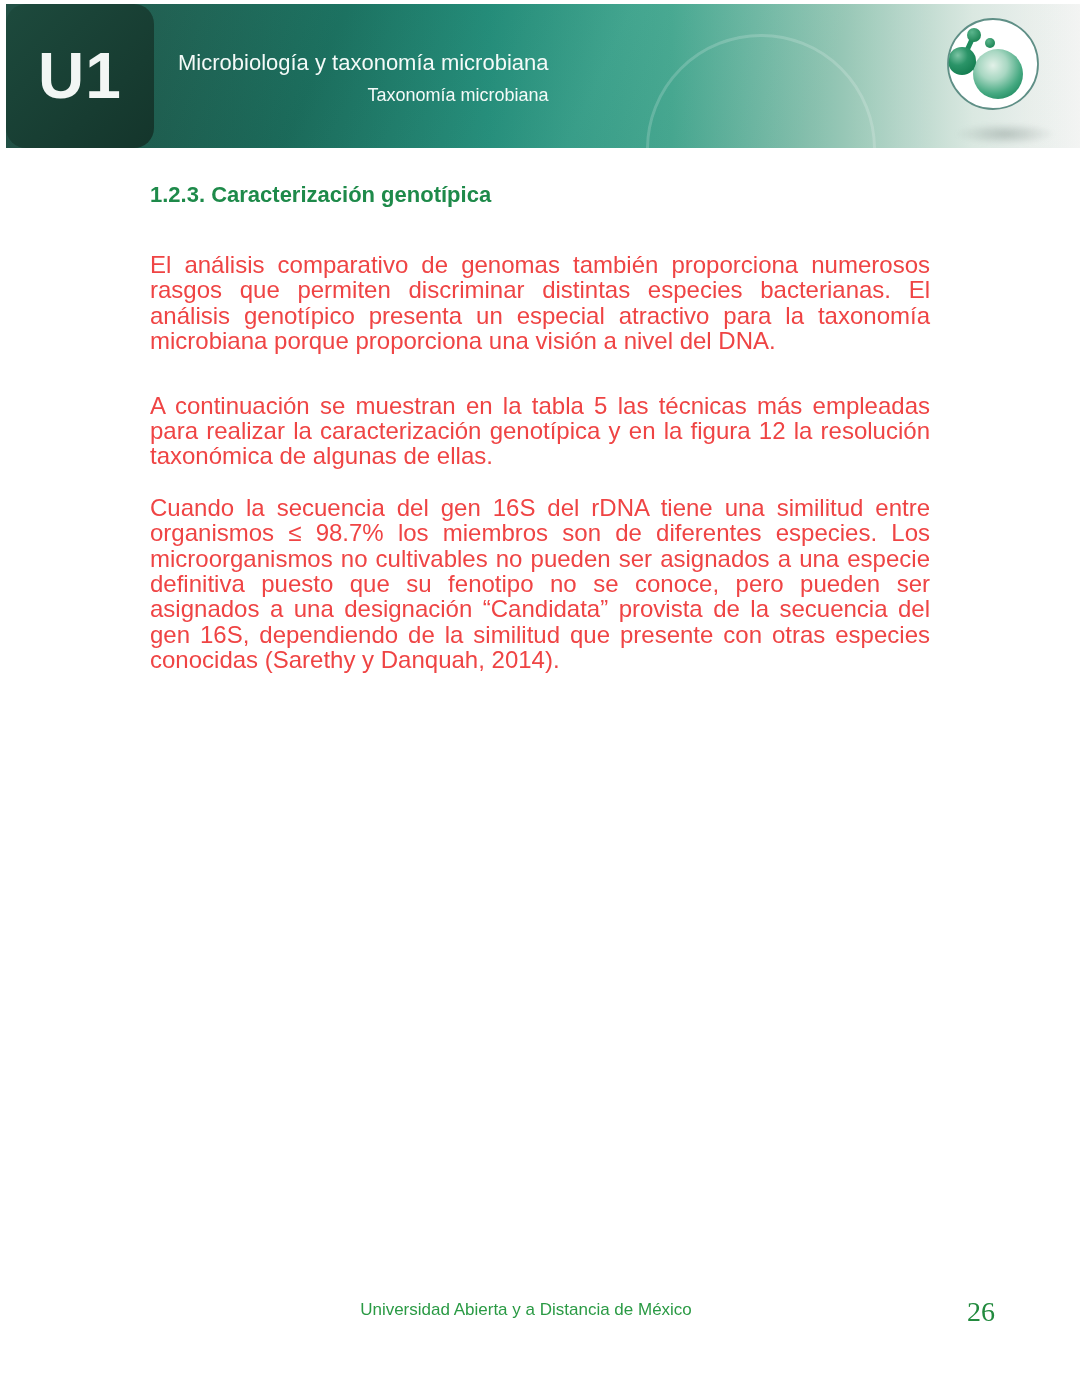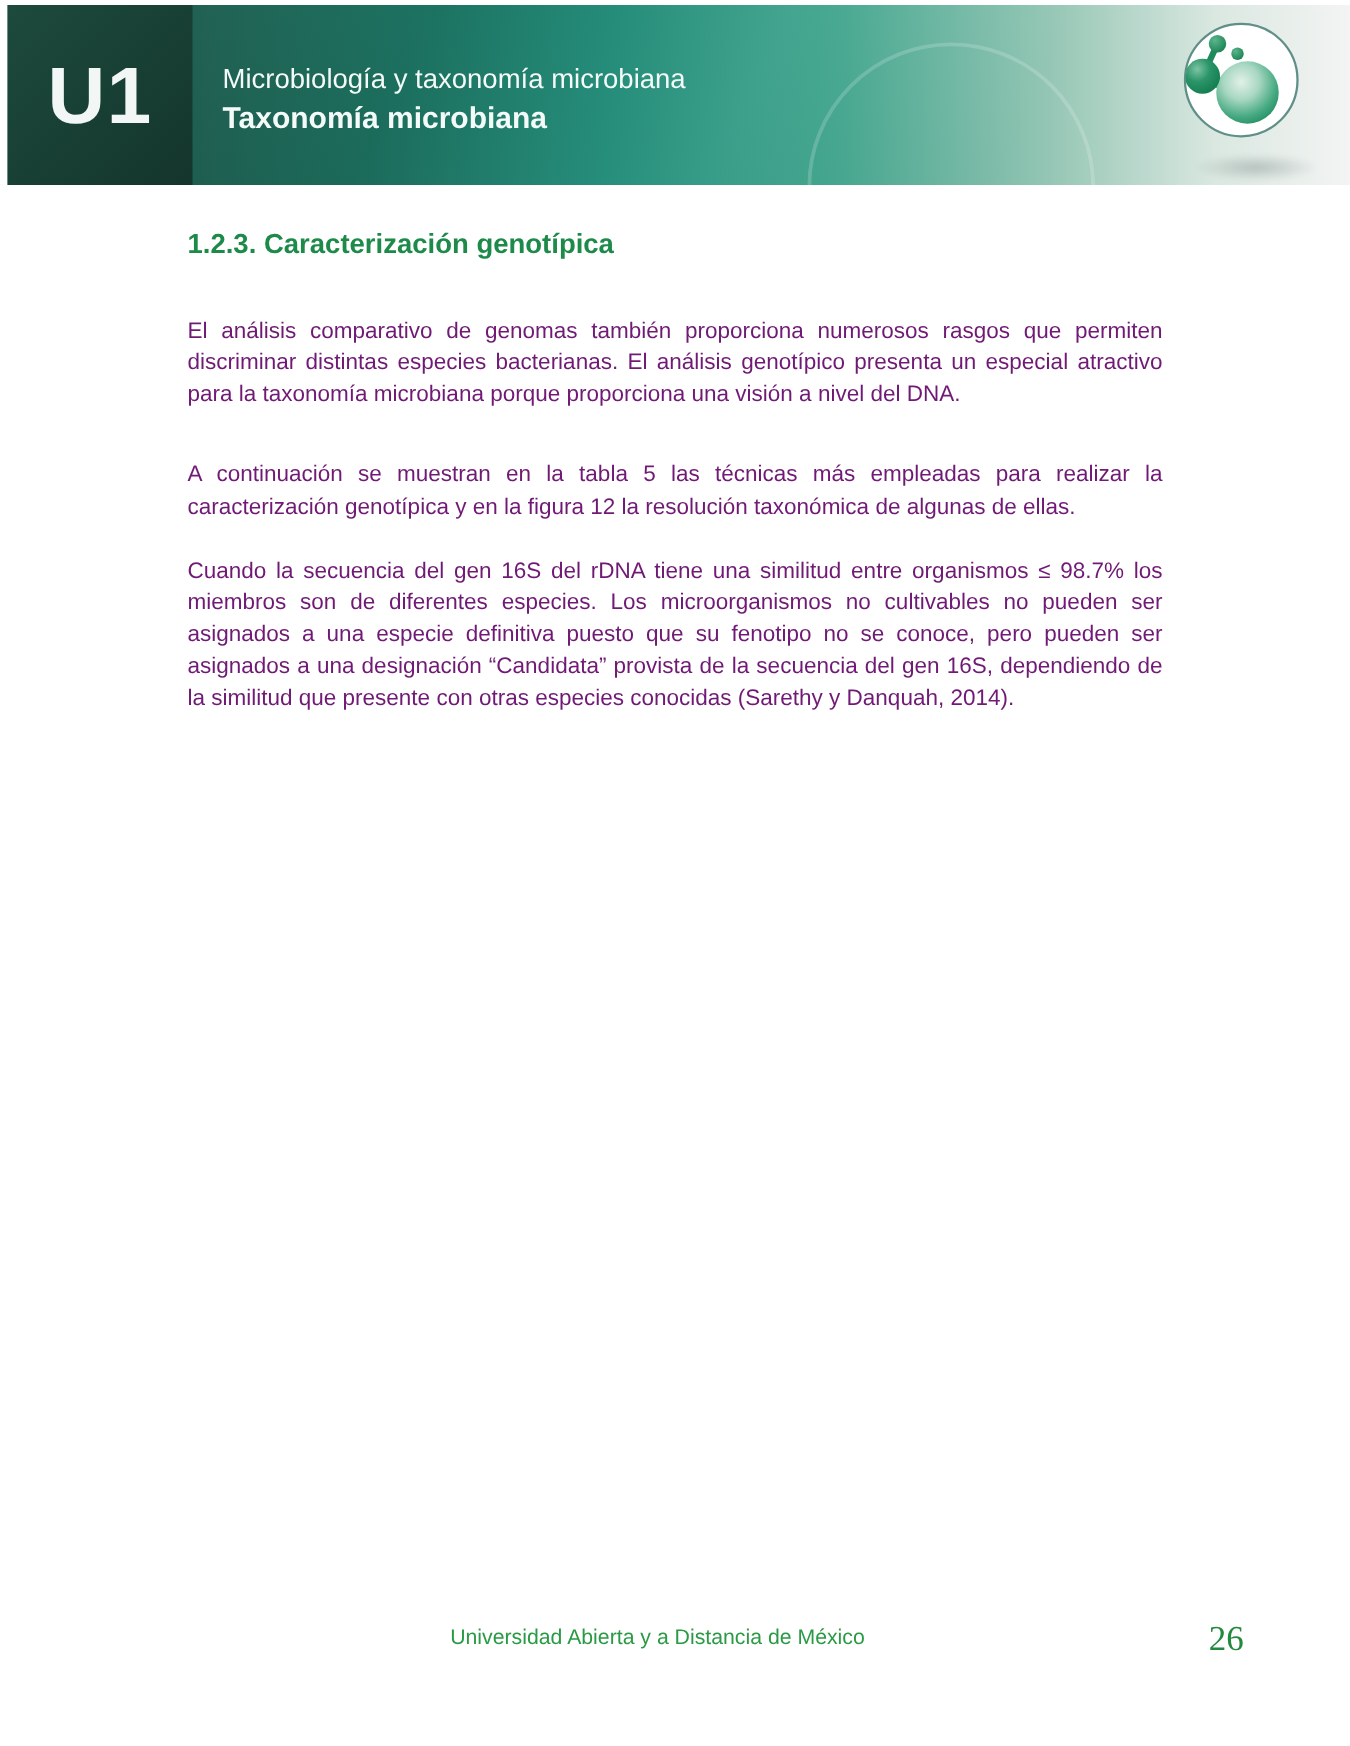--- a/index.html
+++ b/index.html
@@ -40,28 +40,29 @@
   .unit-badge {
     position: absolute;
     left: 0; top: 0;
     width: 148px; height: 144px;
     background: linear-gradient(135deg, #1d4a3d 0%, #14352b 100%);
     color: #f2f6f4;
     font-size: 64px;
     font-weight: bold;
     display: flex; align-items: center; justify-content: center;
     letter-spacing: 1px;
+    border-radius: 20px;
   }
   .header-titles {
     position: absolute;
     left: 172px; top: 42px;
     color: #f4faf8;
   }
   .header-title { font-size: 22px; line-height: 34px; font-weight: 400; }
-  .header-subtitle { font-size: 24px; line-height: 30px; font-weight: 700; }
+  .header-subtitle { font-size: 18px; line-height: 30px; font-weight: 400; text-align: right; }
 
   
   .logo {
     position: absolute;
     left: 946px; top: 17px;
     width: 94px; height: 94px;
   }
   .logo-reflection {
     position: absolute;
     left: 955px; top: 123px;
@@ -77,22 +78,22 @@
     left: 150px; top: 180px;
     width: 780px;
   }
   .section-heading {
     color: #1e8a4a;
     font-size: 22px;
     line-height: 30px;
     font-weight: bold;
   }
   .para {
-    color: #701a75;
-    font-size: 18px;
+    color: #ef4444;
+    font-size: 24px;
     line-height: 25.4px;
     text-align: justify;
   }
   .para-1 { margin-top: 42px; }
   .para-2 { margin-top: 39px; }
   .para-3 { margin-top: 26px; }
 
   
   .footer-institution {
     position: absolute;

